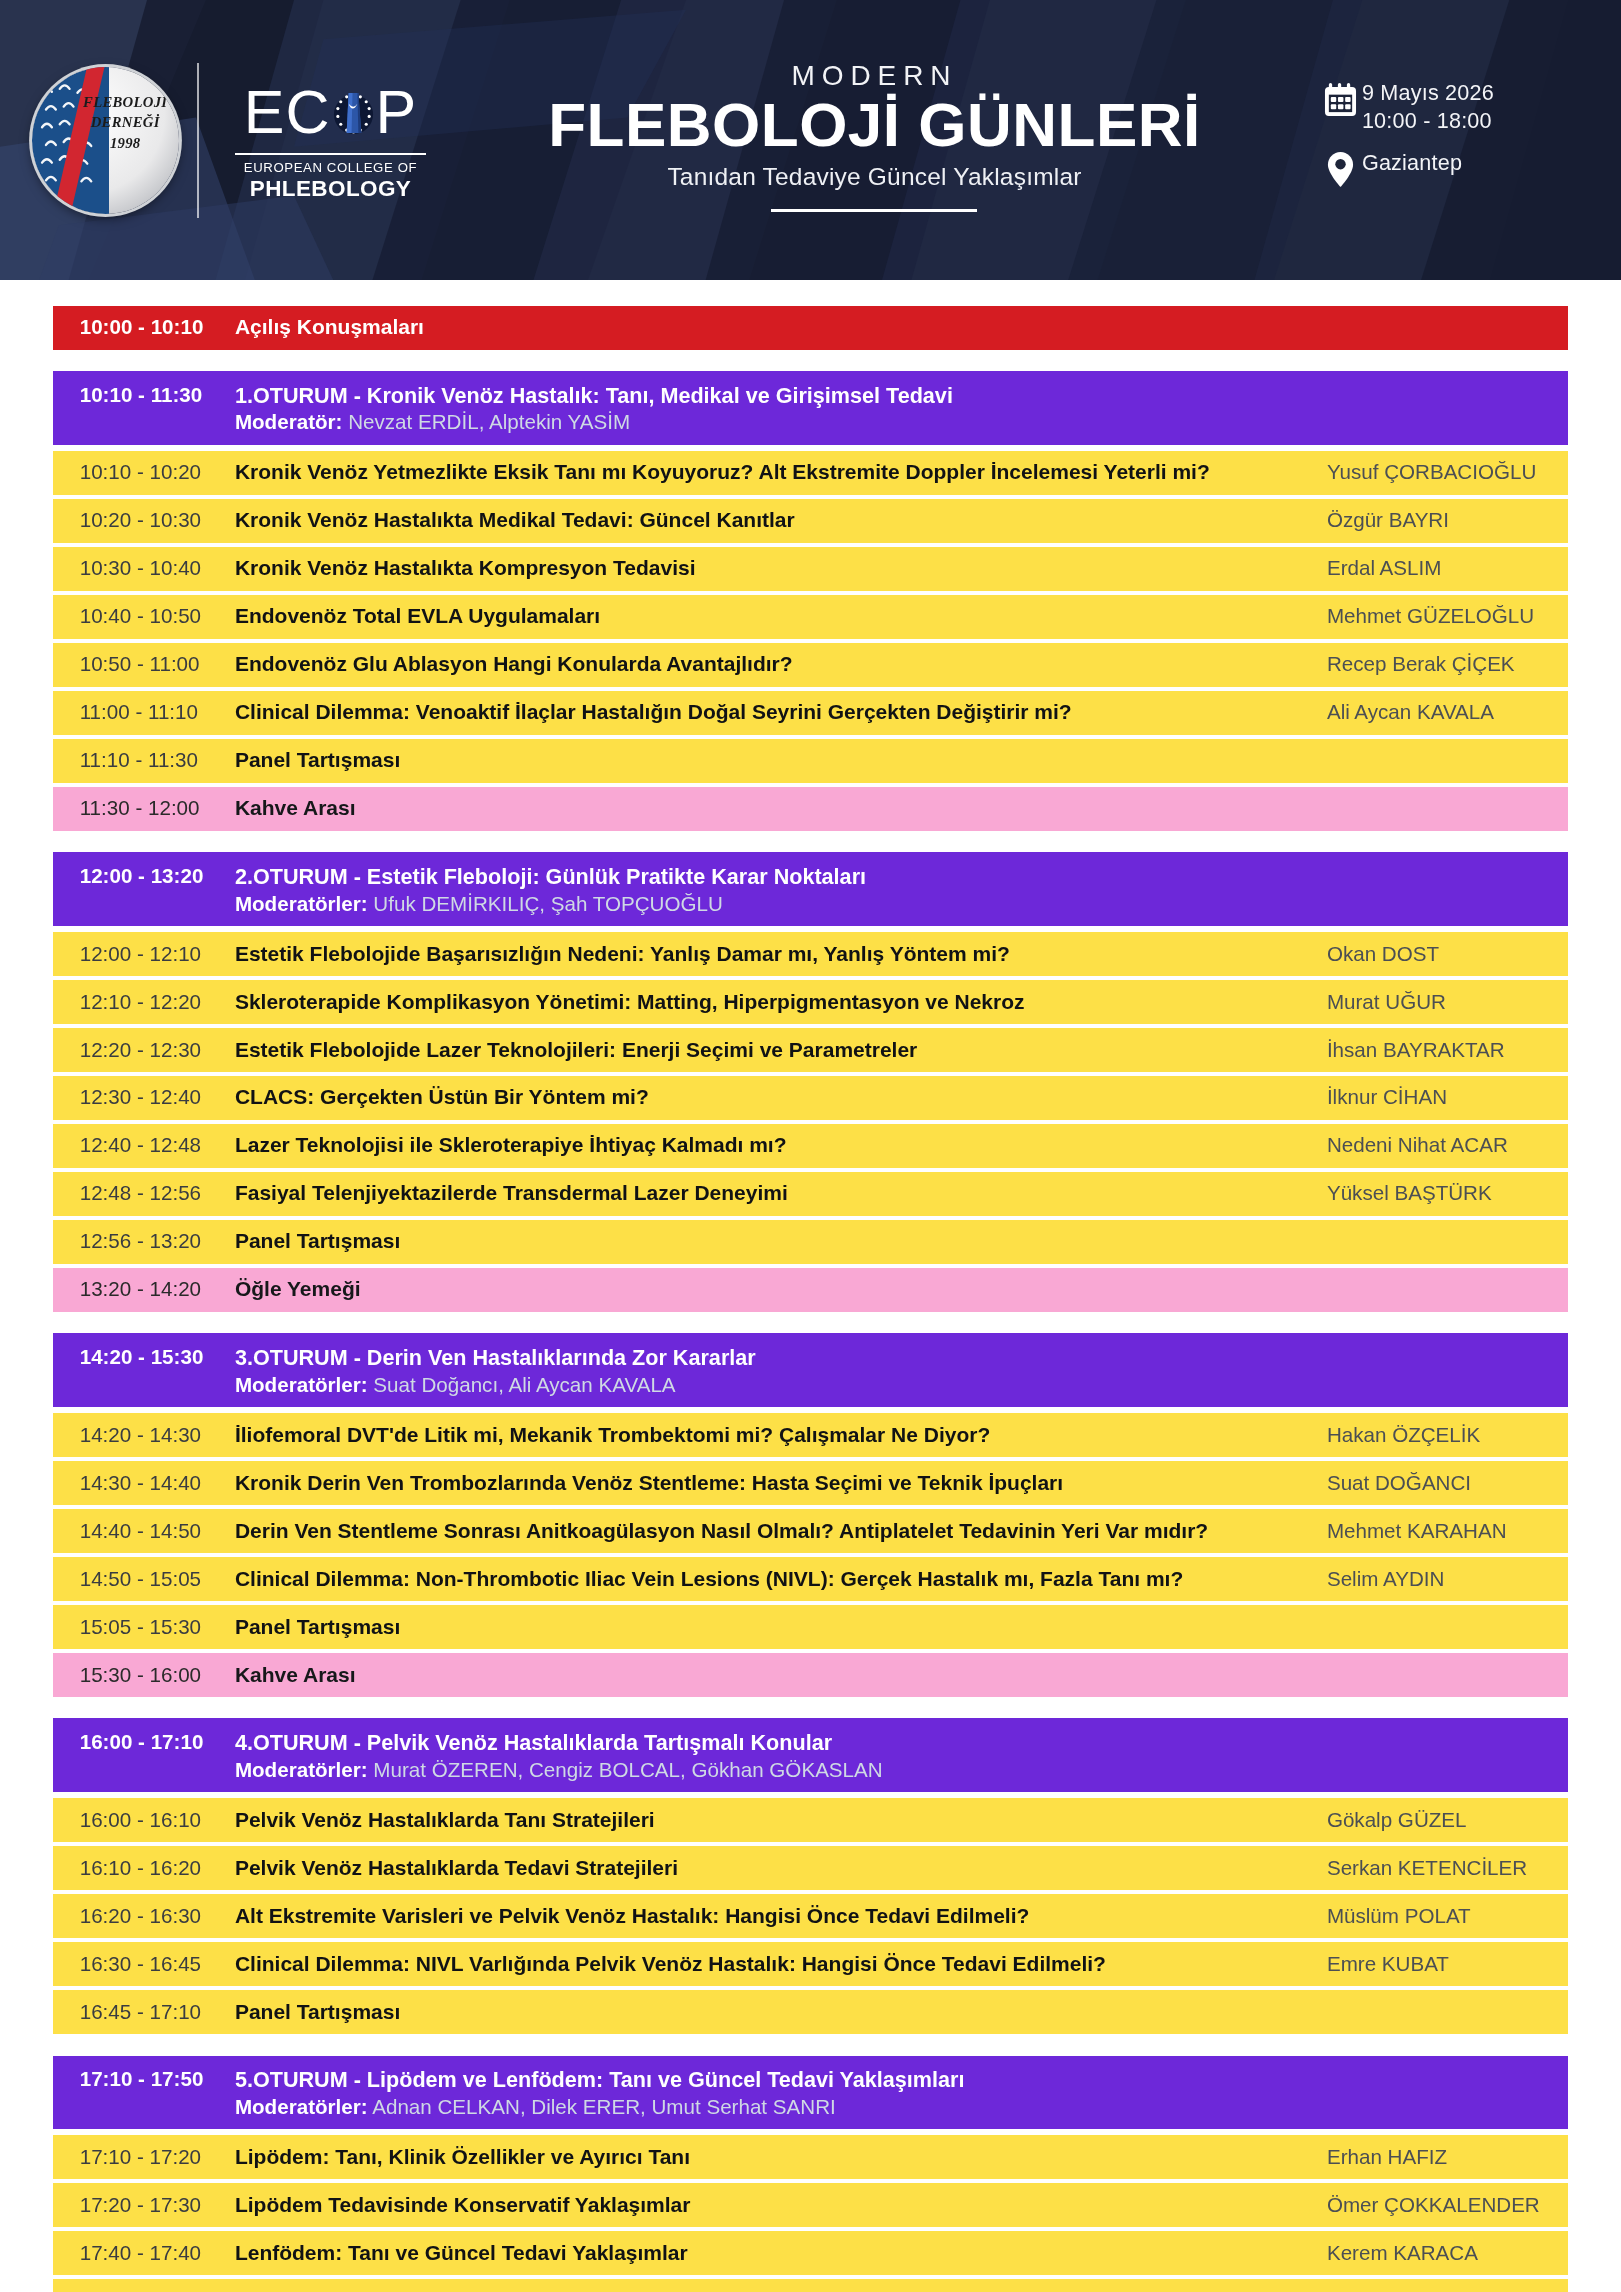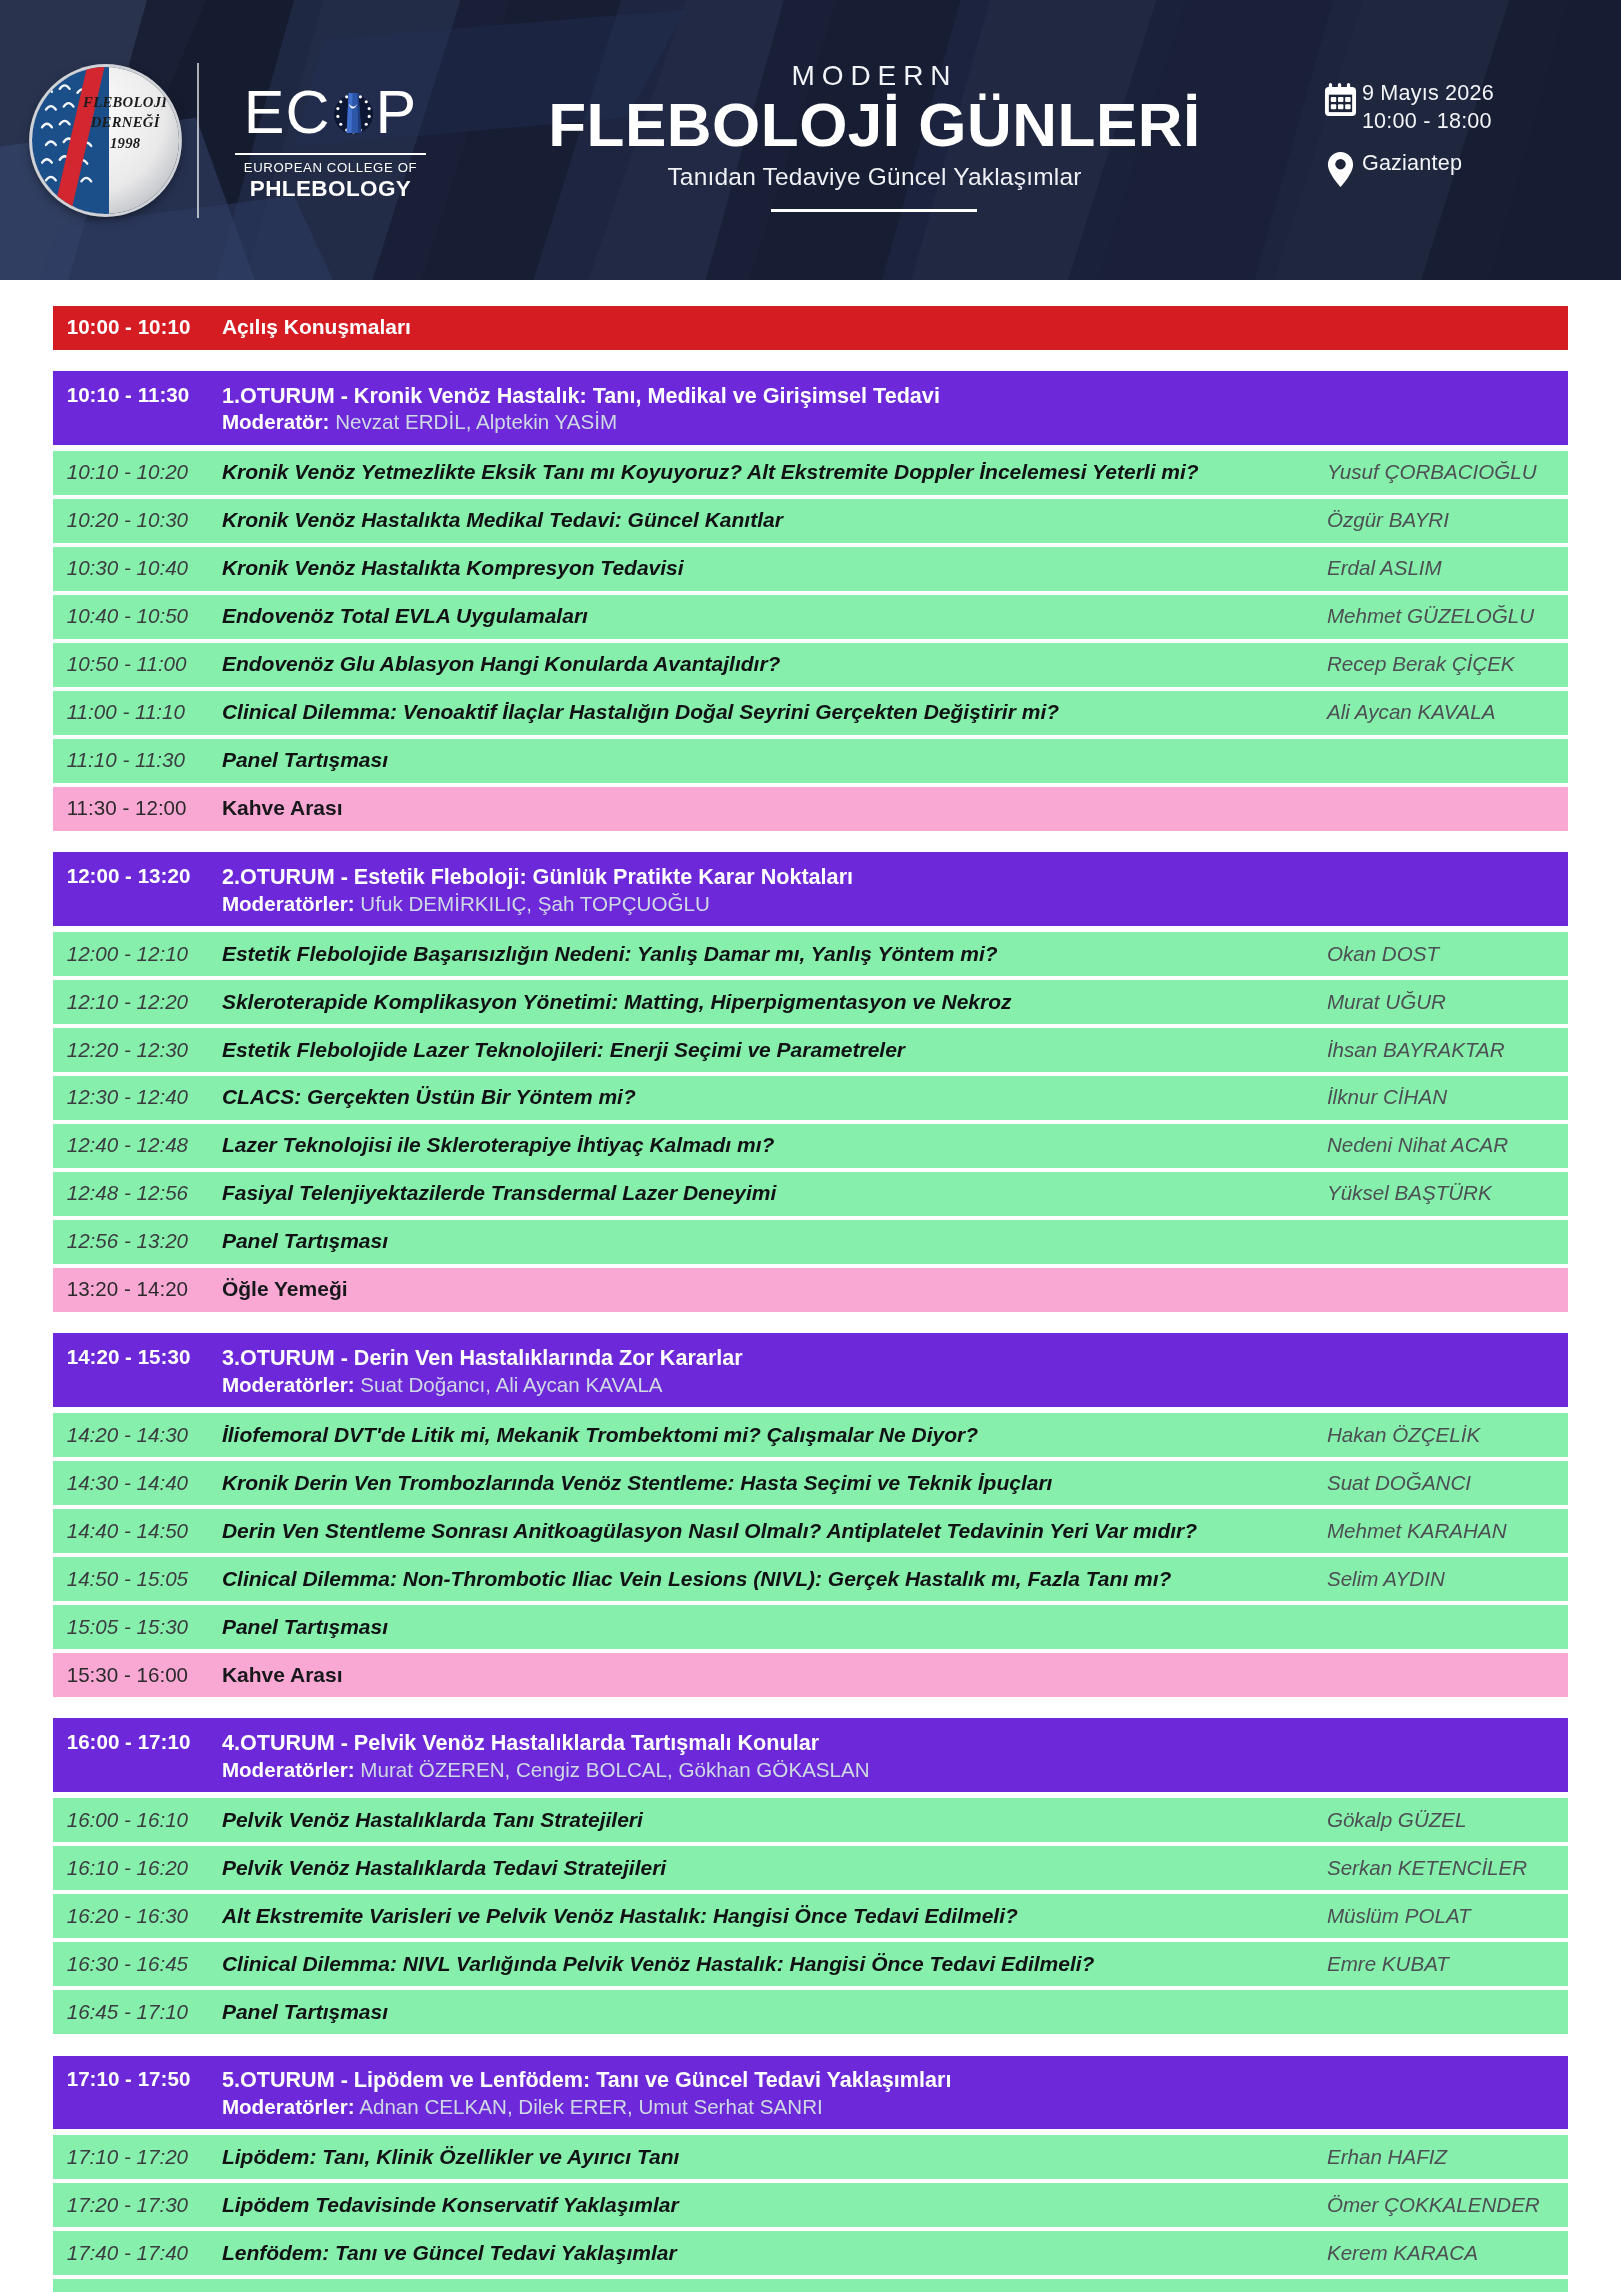--- a/index.html
+++ b/index.html
@@ -103,20 +103,21 @@
     align-items: flex-start;
     min-height: 44px;
     margin-bottom: 3.9px;
   }
   .row .time {
     flex: 0 0 165px;
     padding: 9.8px 0 9.8px 13.7px;
     font-size: 20.6px;
     line-height: 24.5px;
     white-space: nowrap;
+    margin-left: 13px;
   }
   .row .title {
     flex: 1 1 auto;
     padding: 9.8px 9.8px 9.8px 3.9px;
     font-size: 21px;
     line-height: 24.5px;
   }
   .row .speaker {
     flex: 0 0 245px;
     padding: 9.8px 13.7px 9.8px 3.9px;
@@ -139,21 +140,21 @@
     align-items: stretch;
   }
   .row.session .time { color:#fff; font-weight:700; padding-top: 11.8px; }
   .row.session .title { color:#fff; padding-top: 11.8px; padding-bottom: 9.8px; }
   .row.session .s-name { font-weight:700; font-size: 21.6px; line-height: 25.5px; display:block; }
   .row.session .s-mod { font-size: 20.6px; line-height: 25.5px; display:block; margin-top:1px;}
   .row.session .s-mod b { font-weight: 700; }
   .row.session .s-mod span { color:#cfd9e4; font-weight:400; }
 
   
-  .row.talk { background: #86efac; font-style: italic; }
+  .row.talk { background: #fde047; }
   .row.talk .time { color:#3a3c40; font-weight: 400; }
   .row.talk .title { color:#111214; font-weight: 700; }
 
   
   .row.break { background: #f9a8d4; margin-bottom: 3.9px; }
   .row.break .time { color:#2a2a2a; }
   .row.break .title { color:#16181a; font-weight: 700; }
 
   
   .row.talk .speaker:empty { min-height: 1px; }

